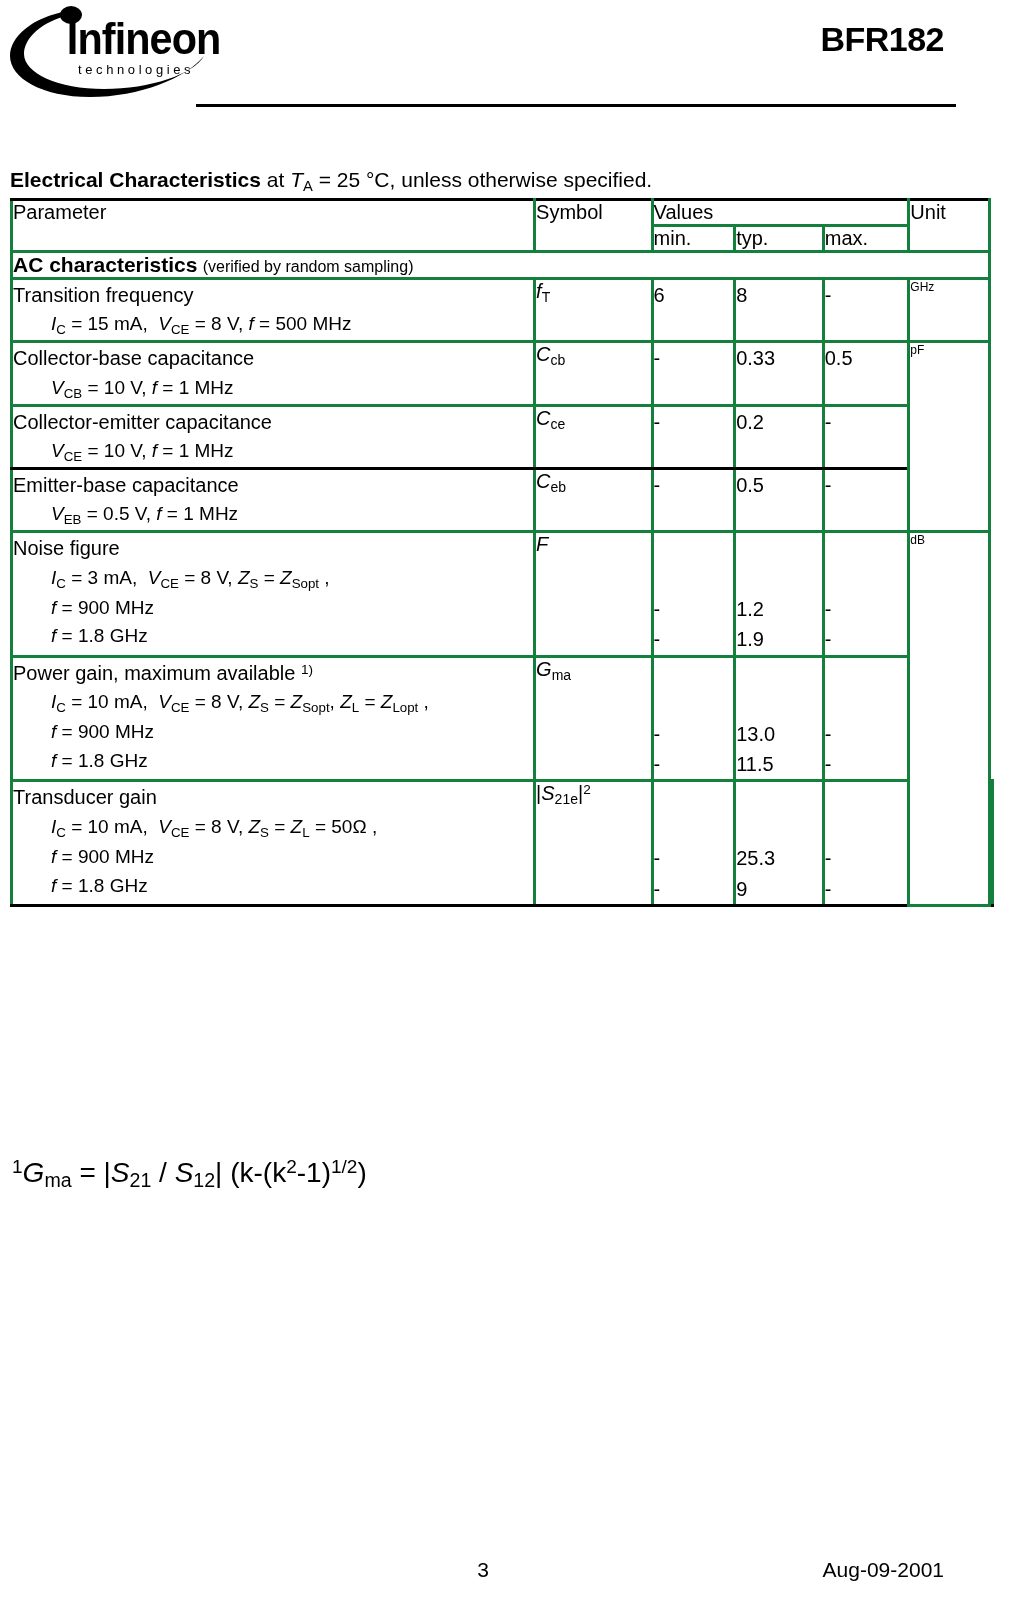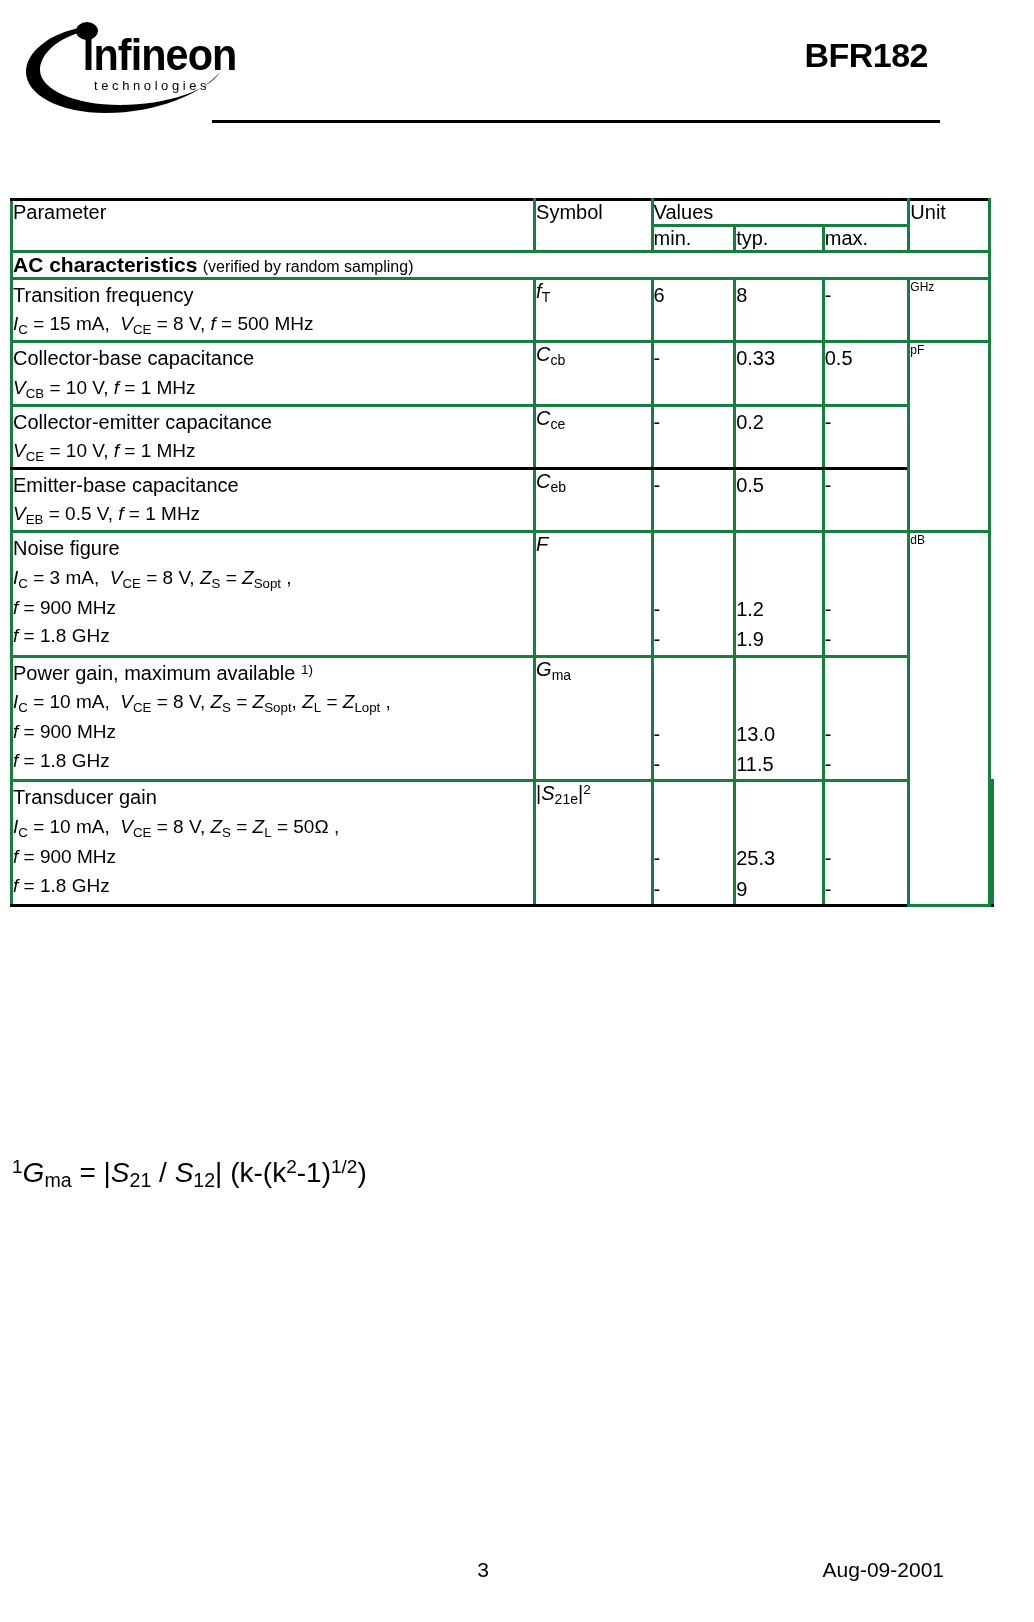--- a/index.html
+++ b/index.html
@@ -7,21 +7,21 @@
   body {
     width: 1034px;
     height: 1622px;
     background: #ffffff;
     font-family: "Liberation Sans", sans-serif;
     color: #000000;
     position: relative;
     overflow: hidden;
   }
 
-  .page { position: relative; width: 966px; height: 1622px; padding: 16px; }
+  .page { position: relative; width: 966px; height: 1622px; padding: 0; }
 
   
   .header { position: relative; height: 118px; }
 
   .logo { position: absolute; left: 8px; top: 4px; width: 232px; height: 100px; }
   .logo svg { display: block; }
 
   .part-title {
     position: absolute;
     right: 22px;
@@ -94,21 +94,21 @@
     padding: 6px 0 6px 6px;
     border-top: 3px solid #000;
     border-bottom: 3px solid #000;
   }
   .banner .big { font-weight: bold; font-size: 21px; }
   .banner .small { font-size: 16px; }
 
   
   .pcell { padding: 8px 0 9px 6px; line-height: 1.52; }
   .pcell .l1 { font-size: 20px; }
-  .pcell .l2 { font-size: 19px; }
+  .pcell .l2 { font-size: 19px; margin-left: 38px; }
   .symcell { padding: 9px 0 0 8px; font-size: 20px; }
   .vcell { text-align: center; padding: 9px 0 0 0; font-size: 20px; line-height: 1.52; }
   .ucell { padding: 9px 0 0 8px; font-size: 12px; margin-top: 12px; }
 
   .vstack { display: block; }
   .vstack .sp { display: block; visibility: hidden; }
 
   .thick-b { border-bottom: 3px solid #000 !important; }
   .thick-t { border-top: 3px solid #000 !important; }
 
@@ -156,20 +156,23 @@
 
         <text x="70" y="70" font-family="'Liberation Sans', sans-serif" font-size="13" fill="#000" style="letter-spacing:3.6px;">technologies</text>
       </svg>
     </div>
 
     <div class="part-title">BFR182</div>
 
     <div class="header-rule"></div>
   </div>
 
+  <div class="section-heading">
+    <b>Electrical Characteristics</b><span> </span><span>at</span><span> </span><span class="ital"><span>T</span><span class="sub">A</span></span><span> </span><span>= 25</span><span> </span><span>°C, unless otherwise specified.</span>
+  </div>
 
   <table class="spec">
     <colgroup>
       <col class="c-param">
         <col class="c-sym">
         <col class="c-min">
       <col class="c-typ">
         <col class="c-max">
         <col class="c-unit">
     </colgroup>

